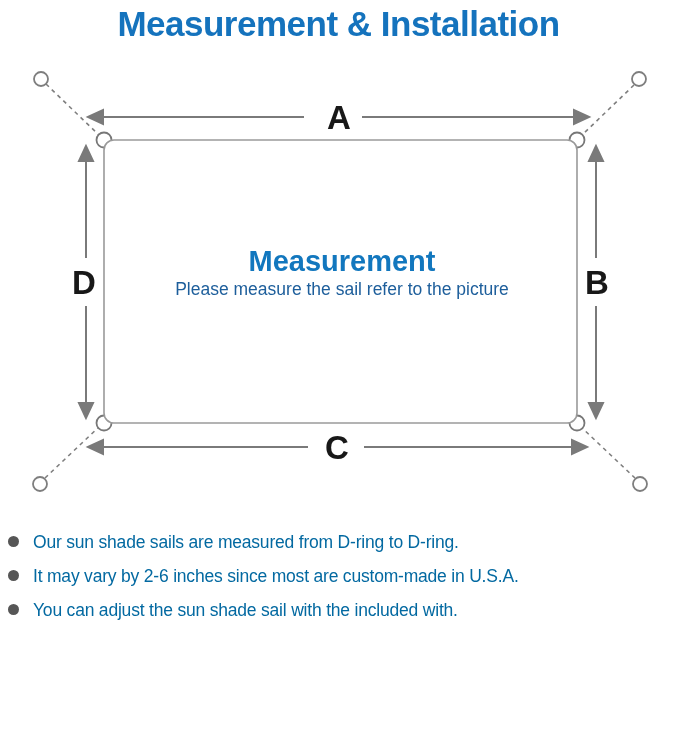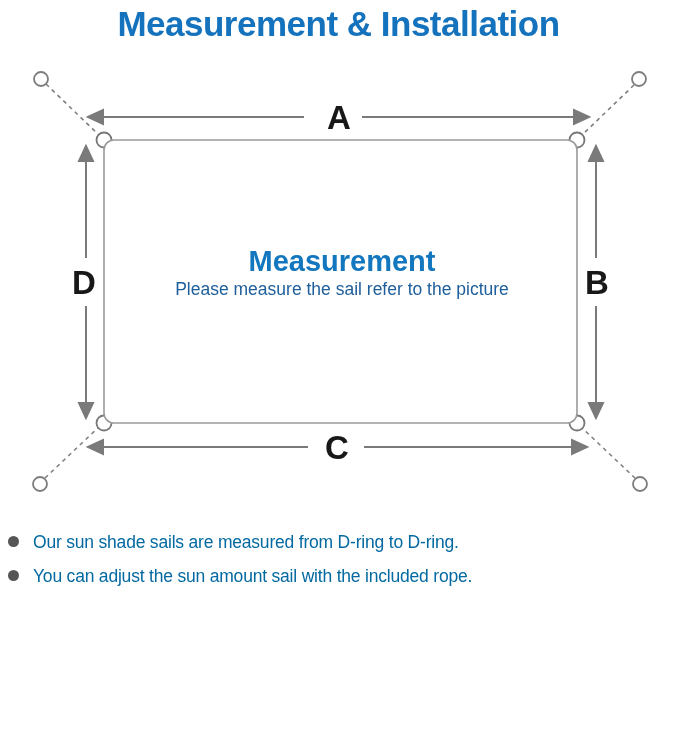--- a/index.html
+++ b/index.html
@@ -146,17 +146,21 @@
     </svg>
   </div>
 
   <ul class="notes">
     <li>
       <span class="bullet-dot"></span>
       <span class="note-text">Our sun shade sails are measured from D-ring to D-ring.</span>
     </li>
     <li>
       <span class="bullet-dot"></span>
-      <span class="note-text">You can adjust the sun amount sail with the included rope.</span>
+      <span class="note-text">It may vary by 2-6 inches since most are custom-made in U.S.A.</span>
+    </li>
+    <li>
+      <span class="bullet-dot"></span>
+      <span class="note-text">You can adjust the sun shade sail with the included with.</span>
     </li>
   </ul>
 
 </div>
 
 </body></html>

